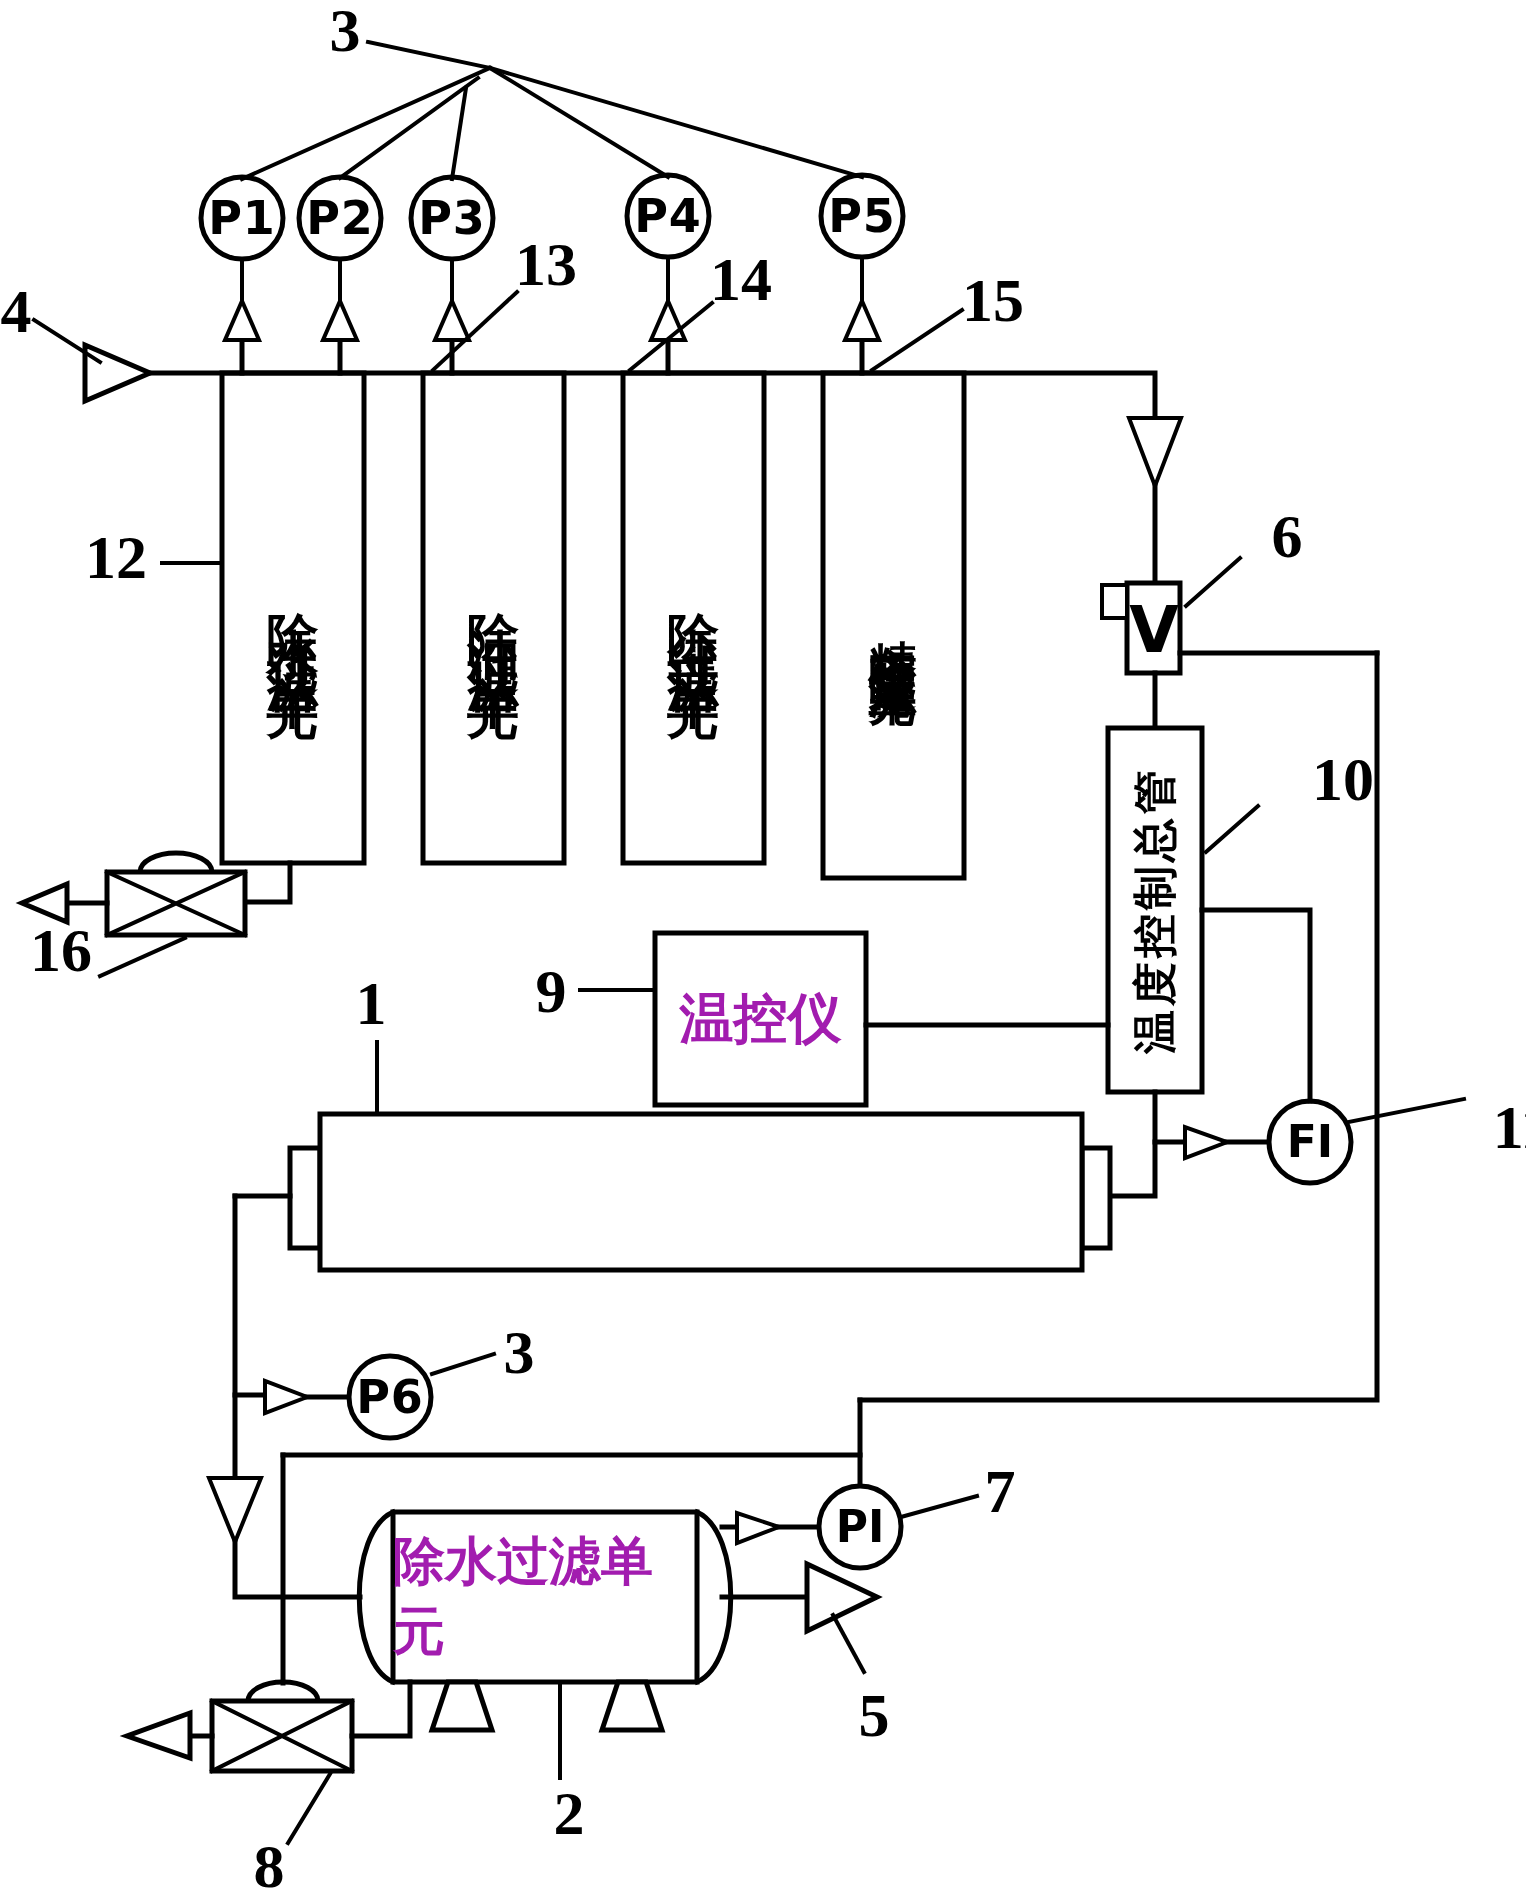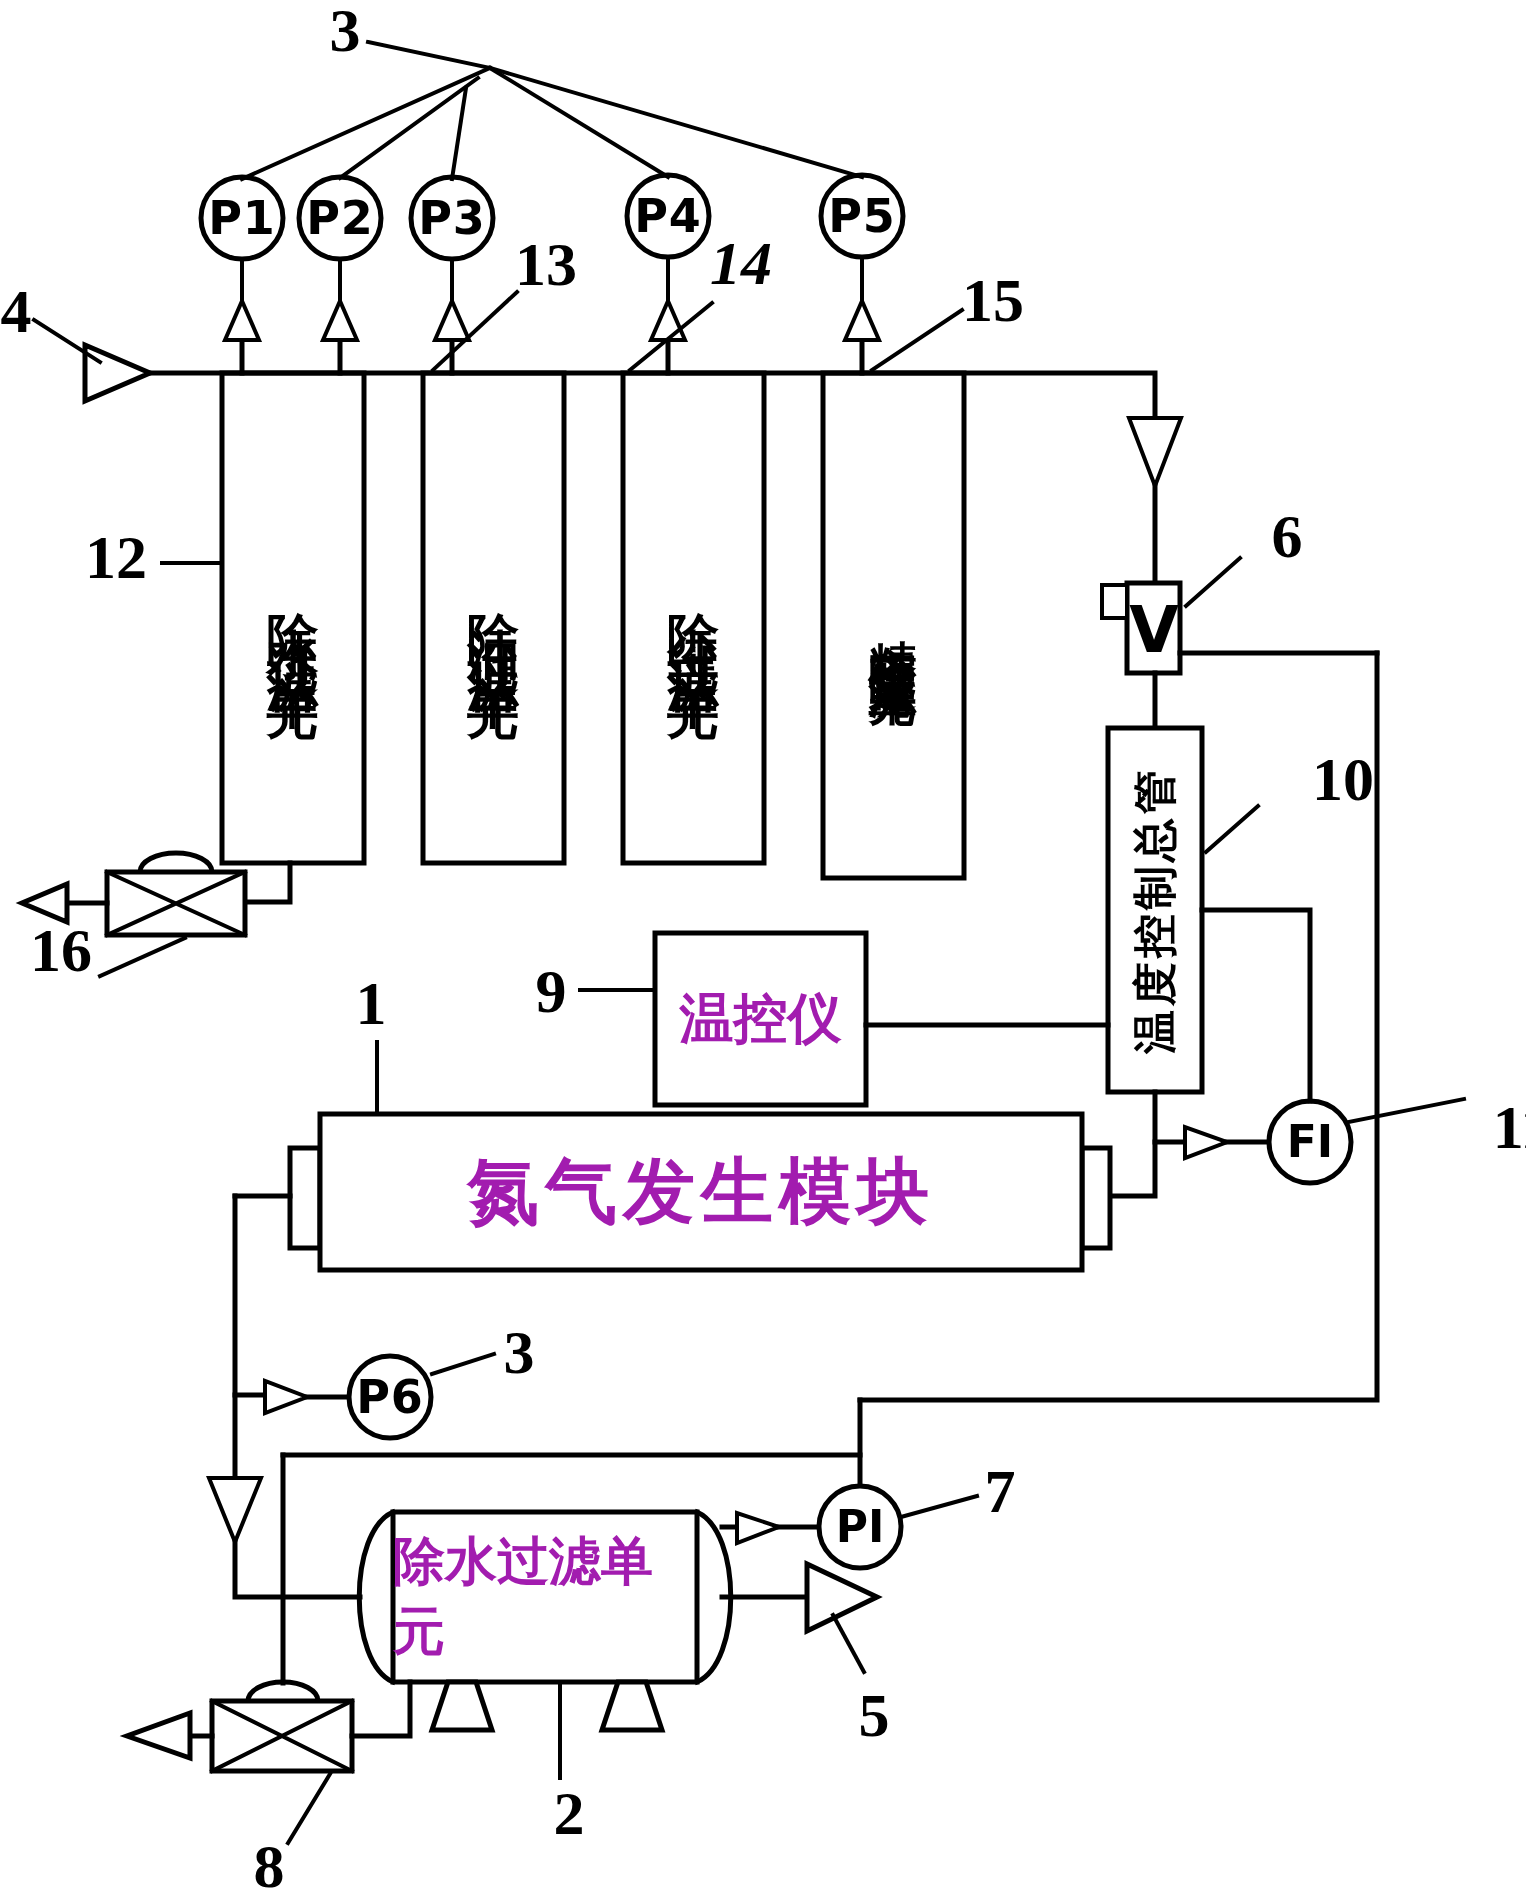--- a/index.html
+++ b/index.html
@@ -180,21 +180,21 @@
       <path d="M352,1736 H410 M410,1736 V1682"></path>
       <path d="M330,1774 L288,1843" stroke-width="4"></path>
     </g>
   </g>
 </svg>
 
 <div class="txt refnum" style="left:345px;top:30px;">3</div>
 <div class="txt refnum" style="left:16px;top:311px;">4</div>
 <div class="txt refnum" style="left:116px;top:557px;">12</div>
 <div class="txt refnum" style="left:546px;top:264px;">13</div>
-<div class="txt refnum" style="left:741px;top:263px;font-style:italic;">14</div>
+<div class="txt refnum" style="left:741px;top:279px;">14</div>
 <div class="txt refnum" style="left:993px;top:284px;margin-top:16px;">15</div>
 <div class="txt refnum" style="left:61px;top:938px;margin-top:12px;">16</div>
 <div class="txt refnum" style="left:1287px;top:536px;">6</div>
 <div class="txt refnum" style="left:1343px;top:779px;">10</div>
 <div class="txt refnum" style="left:1491px;top:1127px;margin-left:31px;">11</div>
 <div class="txt refnum" style="left:551px;top:991px;">9</div>
 <div class="txt refnum" style="left:371px;top:1003px;">1</div>
 <div class="txt refnum" style="left:519px;top:1352px;">3</div>
 <div class="txt refnum" style="left:1000px;top:1491px;">7</div>
 <div class="txt refnum" style="left:874px;top:1715px;">5</div>
@@ -211,16 +211,15 @@
 <div class="txt gauge-sm" style="left:860px;top:1527px;">PI</div>
 <div class="txt" style="left:1154px;top:630px;font-weight:bold;font-size:64px;">V</div>
 
 <div class="vlabel" style="left:222px;top:373px;width:142px;height:490px;font-size:52px;letter-spacing:16px;">除水过滤单元</div>
 <div class="vlabel" style="left:423px;top:373px;width:141px;height:490px;font-size:52px;letter-spacing:16px;">除油过滤单元</div>
 <div class="vlabel" style="left:623px;top:373px;width:141px;height:490px;font-size:52px;letter-spacing:16px;">除尘过滤单元</div>
 <div class="vlabel" style="left:823px;top:373px;width:141px;height:505px;font-size:48px;letter-spacing:6px;">精密除尘过滤单元</div>
 
 <div class="hlabel" style="left:655px;top:933px;width:211px;height:172px;font-size:54px;">温控仪</div>
 <div class="rot" style="left:1155px;top:910px;font-size:44px;letter-spacing:4px;">温度控制总管</div>
-<div class="hlabel" style="left:320px;top:1114px;width:762px;height:156px;font-size:72px;letter-spacing:6px;">氮气发生模块</div>
 <div class="hlabel" style="left:393px;top:1512px;width:304px;height:170px;font-size:52px;">除水过滤单元</div>
 
 </div>
 
 </body></html>

